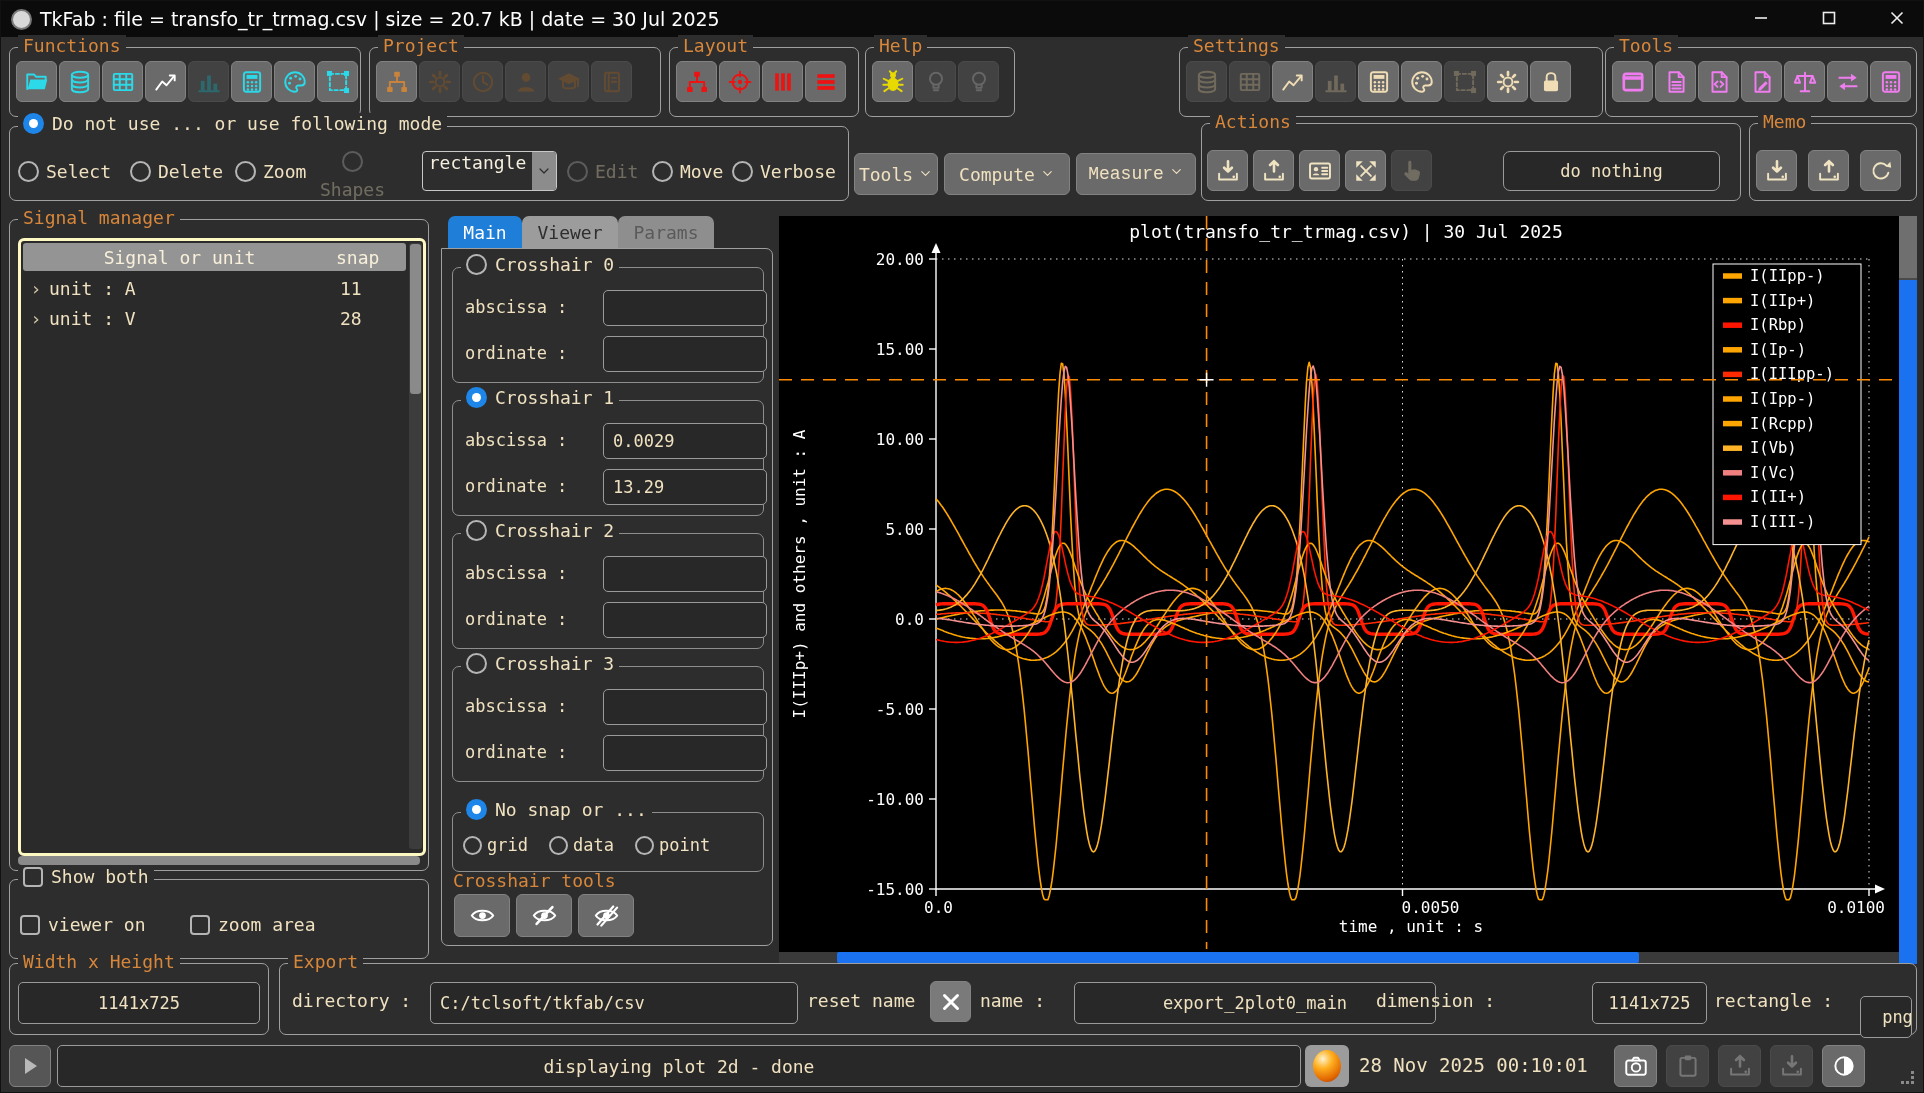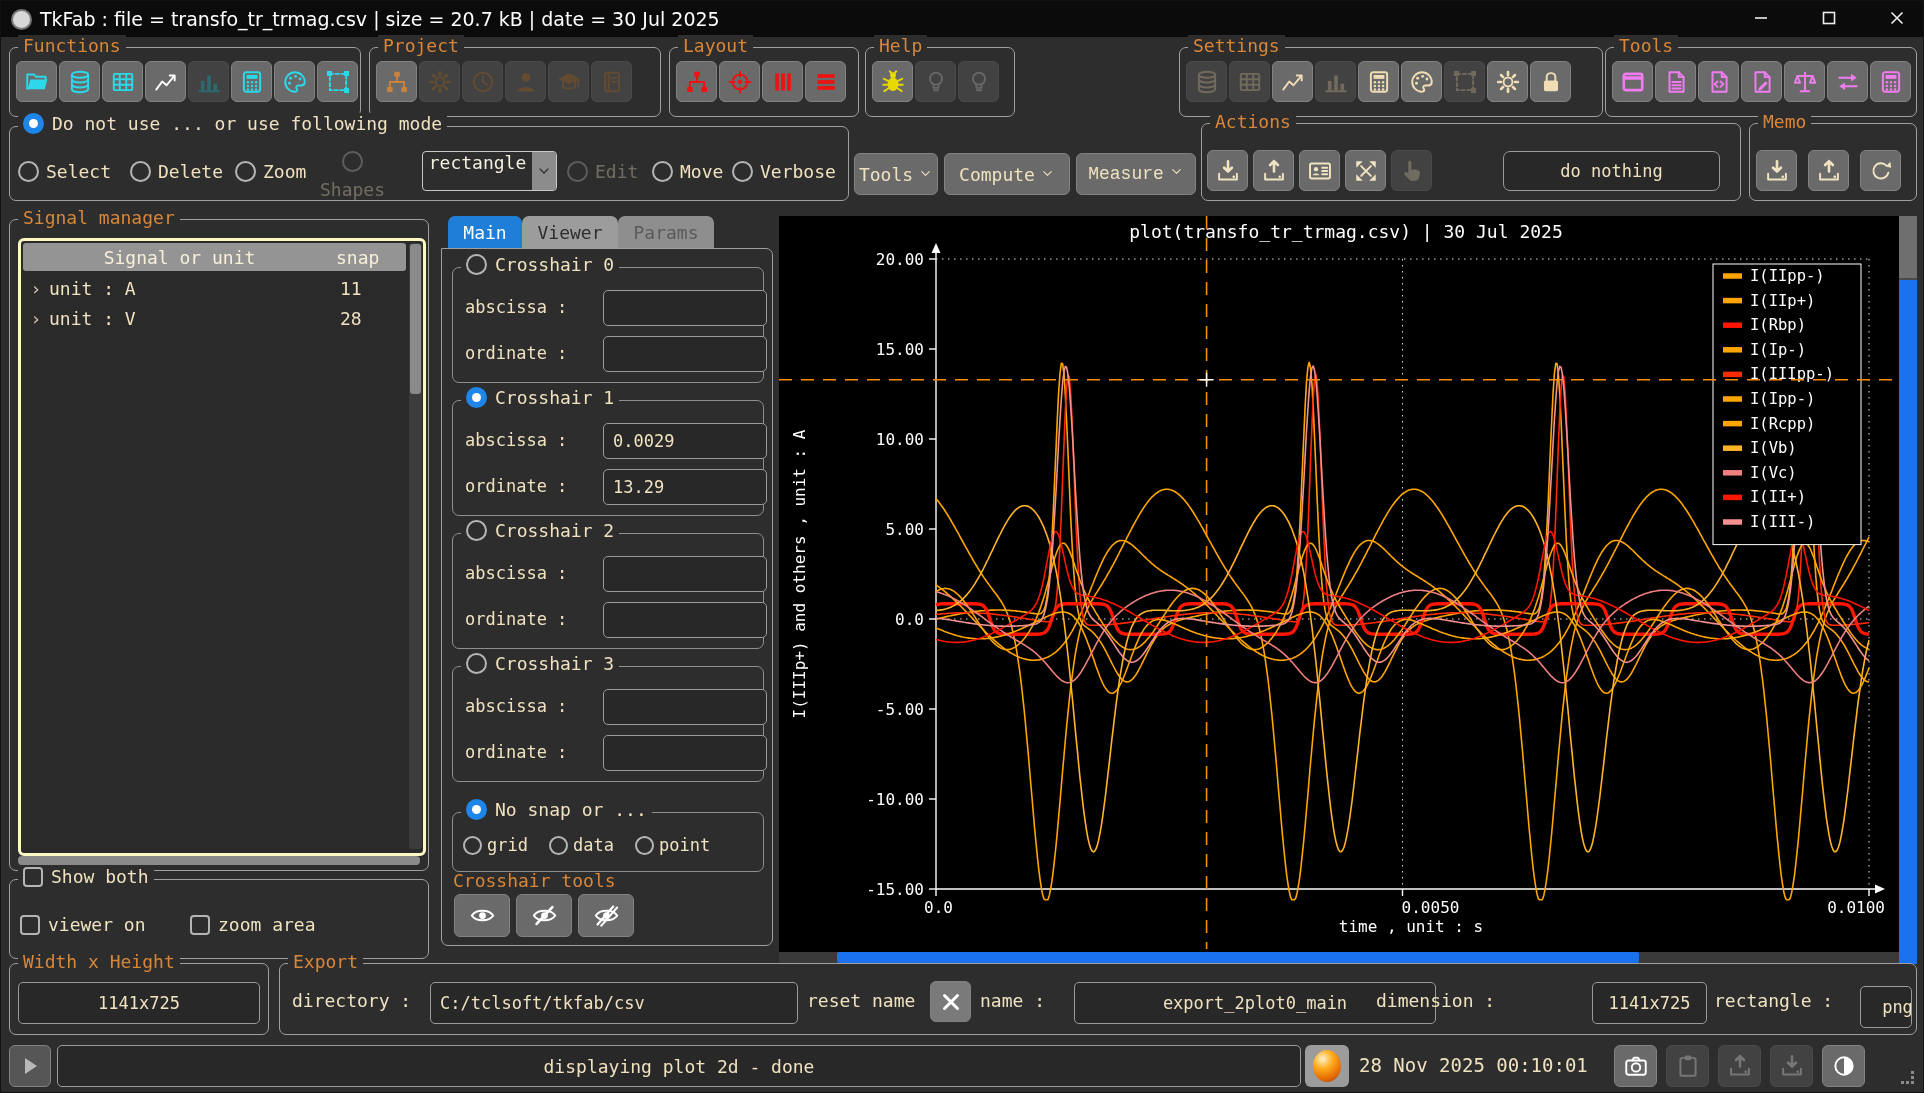--- a/index.html
+++ b/index.html
@@ -751,21 +751,21 @@
     <div class="ibtn" style="position:absolute;left:650px;top:17px;color:#fff;background:#7a7a7a;">
         <svg viewBox="0 0 24 24" width="24" height="24" fill="none" stroke="currentColor" stroke-width="3" stroke-linecap="round">
           <path d="M5.5 5.5 L18.5 18.5 M18.5 5.5 L5.5 18.5"></path>
         </svg>
       </div>
     <span class="lbl" style="position:absolute;left:700px;top:26px;">name :</span>
     <div class="entry" style="position:absolute;left:794px;top:18px;width:362px;height:42px;justify-content:center;">export_2plot0_main</div>
     <span class="lbl" style="position:absolute;left:1096px;top:26px;text-align:center;">dimension :</span>
     <div class="entry" style="position:absolute;left:1312px;top:18px;width:115px;height:42px;justify-content:center;">1141x725</div>
     <span class="lbl" style="position:absolute;left:1434px;top:26px;">rectangle :</span>
-    <div class="entry" style="position:absolute;left:1580px;top:22px;width:52px;height:42px;justify-content:center;padding-left:32px;">png</div>
+    <div class="entry" style="position:absolute;left:1580px;top:32px;width:52px;height:42px;justify-content:center;padding-left:32px;">png</div>
   </div>
 
   <div style="position:absolute;left:0;top:1042px;width:1924px;height:50px;">
     <div class="ibtn" style="position:absolute;left:8px;top:2px;width:42px;height:42px;color:#b9b9b9;background:#565656;">
         <svg viewBox="0 0 24 24" width="24" height="24">
           <path d="M7 4 L19 12 L7 20 Z" fill="currentColor"></path>
         </svg>
       </div>
     <div class="entry" style="position:absolute;left:56px;top:2px;width:1244px;height:42px;justify-content:center;font-size:18px;">displaying plot 2d - done</div>
     <div style="position:absolute;left:1304px;top:2px;width:44px;height:42px;background:#9c9c9c;border-radius:6px;display:flex;align-items:center;justify-content:center;">

